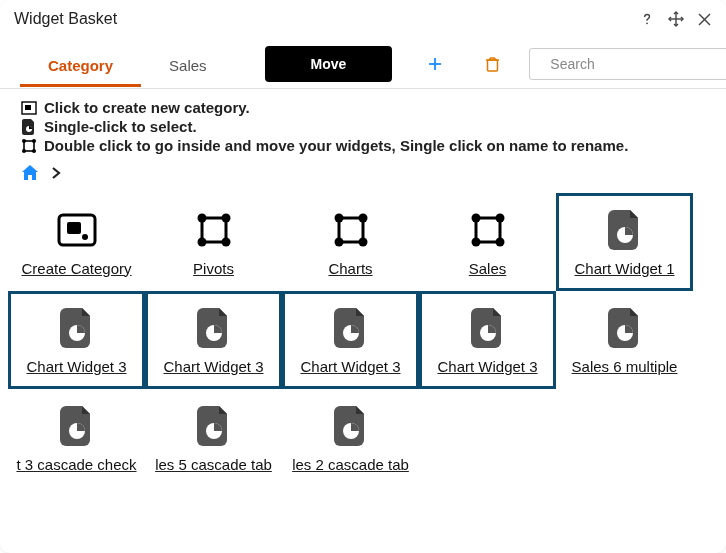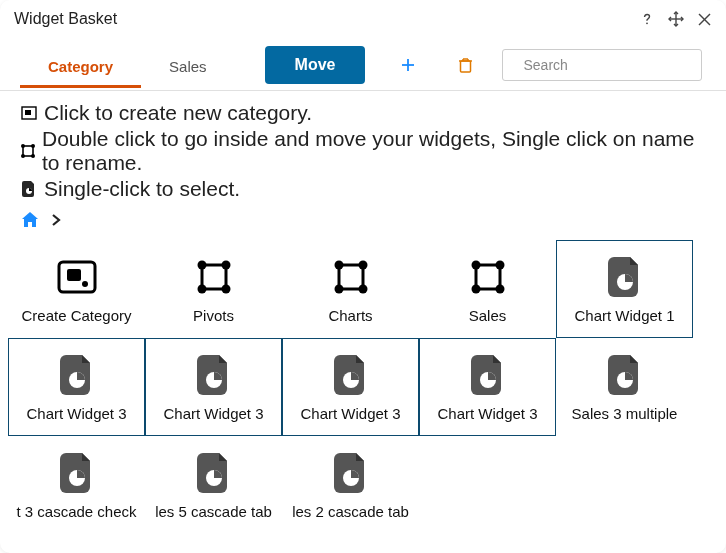--- a/index.html
+++ b/index.html
@@ -43,27 +43,27 @@
     font-size: 15px;
     border-bottom: 3px solid transparent;
     margin-bottom: -1px;
   }
   .tab.active {
     color: #d64f07;
     border-bottom: 3px solid #d64f07;
     font-weight: 600;
   }
   .move-btn {
-    background: #0369a1;
+    background: #000000;
     color: #fff;
     border: none;
     border-radius: 4px;
-    font-size: 16px;
+    font-size: 14px;
     font-weight: 600;
-    padding: 10px 30px;
+    padding: 10px 46px;
     margin-left: 30px;
     margin-bottom: 6px;
     cursor: pointer;
   }
   .icon-btn {
     background: none;
     border: none;
     cursor: pointer;
     padding: 6px;
     margin-left: 28px;
@@ -79,22 +79,23 @@
     border: 1px solid #ccc;
     border-radius: 3px;
     padding: 7px 20px;
     font-size: 14px;
     width: 200px;
     color: #555;
   }
   .searchbox input::placeholder { color: #888; }
   .hints {
     padding: 8px 20px 4px 20px;
-    font-size: 21px;
+    font-size: 15px;
     color: #222;
+    font-weight: bold;
   }
   .hint-row {
     display: flex;
     align-items: center;
     gap: 6px;
     margin: 2px 0;
   }
   .hint-row .hint-icon { display:inline-flex; width:18px; justify-content:center; }
   .breadcrumb {
     display: flex;
@@ -112,31 +113,32 @@
     width: 137px;
     height: 98px;
     display: flex;
     flex-direction: column;
     align-items: center;
     justify-content: center;
     border: 1px solid transparent;
     cursor: pointer;
     padding: 4px 2px;
     overflow: hidden;
+    text-decoration: underline;
   }
   .cell .ic { height: 44px; display:flex; align-items:center; justify-content:center; }
   .cell .label {
     margin-top: 8px;
     font-size: 15px;
     white-space: nowrap;
     text-align: center;
     color: #111;
   }
   .cell.selected {
-    border: 1px solid #0c4a6e;
+    border: 3px solid #0c4a6e;
   }
 </style>
 </head>
 <body>
 
 <div class="window">
 
   <div class="titlebar">
     <span>Widget Basket</span>
     <span class="spacer"></span>
@@ -203,47 +205,47 @@
       <span class="hint-icon">
         <svg width="16" height="14" viewBox="0 0 16 14">
             <rect x="1" y="1" width="14" height="12" fill="none" stroke="#000" stroke-width="1.4"></rect>
             <rect x="4" y="4" width="6" height="5" fill="#000"></rect>
           </svg>
       </span>
       <span>Click to create new category.</span>
     </div>
     <div class="hint-row">
       <span class="hint-icon">
+        <svg width="14" height="16" viewBox="0 0 14 16">
+            <path fill="#000" d="M2 0h7l3 3v11a2 2 0 0 1-2 2H2a2 2 0 0 1-2-2V2a2 2 0 0 1 2-2z" opacity=".85"></path>
+            <circle cx="7" cy="10" r="3" fill="#fff"></circle>
+            <path fill="#000" d="M7 7v3h3a3 3 0 0 0-3-3z"></path>
+          </svg>
+      </span>
+      <span>Single-click to select.</span>
+    </div>
+    <div class="hint-row">
+      <span class="hint-icon">
         <svg width="16" height="16" viewBox="0 0 16 16">
             <g fill="#000">
               <circle cx="3" cy="3" r="2"></circle>
               <circle cx="13" cy="3" r="2"></circle>
               <circle cx="3" cy="13" r="2"></circle>
               <circle cx="13" cy="13" r="2"></circle>
             </g>
             <g stroke="#000" stroke-width="1.6">
               <line x1="3" y1="3" x2="13" y2="3"></line>
               <line x1="3" y1="13" x2="13" y2="13"></line>
               <line x1="3" y1="3" x2="3" y2="13"></line>
               <line x1="13" y1="3" x2="13" y2="13"></line>
             </g>
           </svg>
       </span>
       <span>Double click to go inside and move your widgets, Single click on name to rename.</span>
     </div>
-    <div class="hint-row">
-      <span class="hint-icon">
-        <svg width="14" height="16" viewBox="0 0 14 16">
-            <path fill="#000" d="M2 0h7l3 3v11a2 2 0 0 1-2 2H2a2 2 0 0 1-2-2V2a2 2 0 0 1 2-2z" opacity=".85"></path>
-            <circle cx="7" cy="10" r="3" fill="#fff"></circle>
-            <path fill="#000" d="M7 7v3h3a3 3 0 0 0-3-3z"></path>
-          </svg>
-      </span>
-      <span>Single-click to select.</span>
-    </div>
   </div>
 
   <div class="breadcrumb">
     <span class="home">
       <svg width="20" height="18" viewBox="0 0 20 18">
           <path fill="#1a8cff" d="M10 1 2 8h2v8h4v-5h4v5h4V8h2z"></path>
         </svg>
     </span>
     <span>
       <svg width="12" height="16" viewBox="0 0 12 16">
@@ -377,21 +379,21 @@
       </div>
       <div class="cell">
         <div class="ic">
           <svg width="34" height="40" viewBox="0 0 34 40">
             <path fill="#555" d="M6 0h16l8 8v26a6 6 0 0 1-6 6H6a6 6 0 0 1-6-6V6a6 6 0 0 1 6-6z"></path>
             <path fill="#333" d="M22 0v8h8z"></path>
             <circle cx="17" cy="25" r="8" fill="#fff"></circle>
             <path fill="#555" d="M17 17v8h8a8 8 0 0 0-8-8z"></path>
           </svg>
         </div>
-        <div class="label">Sales 3 multiple</div>
+        <div class="label">Sales 6 multiple</div>
       </div>
       <div class="cell">
         <div class="ic">
           <svg width="34" height="40" viewBox="0 0 34 40">
             <path fill="#555" d="M6 0h16l8 8v26a6 6 0 0 1-6 6H6a6 6 0 0 1-6-6V6a6 6 0 0 1 6-6z"></path>
             <path fill="#333" d="M22 0v8h8z"></path>
             <circle cx="17" cy="25" r="8" fill="#fff"></circle>
             <path fill="#555" d="M17 17v8h8a8 8 0 0 0-8-8z"></path>
           </svg>
         </div>

